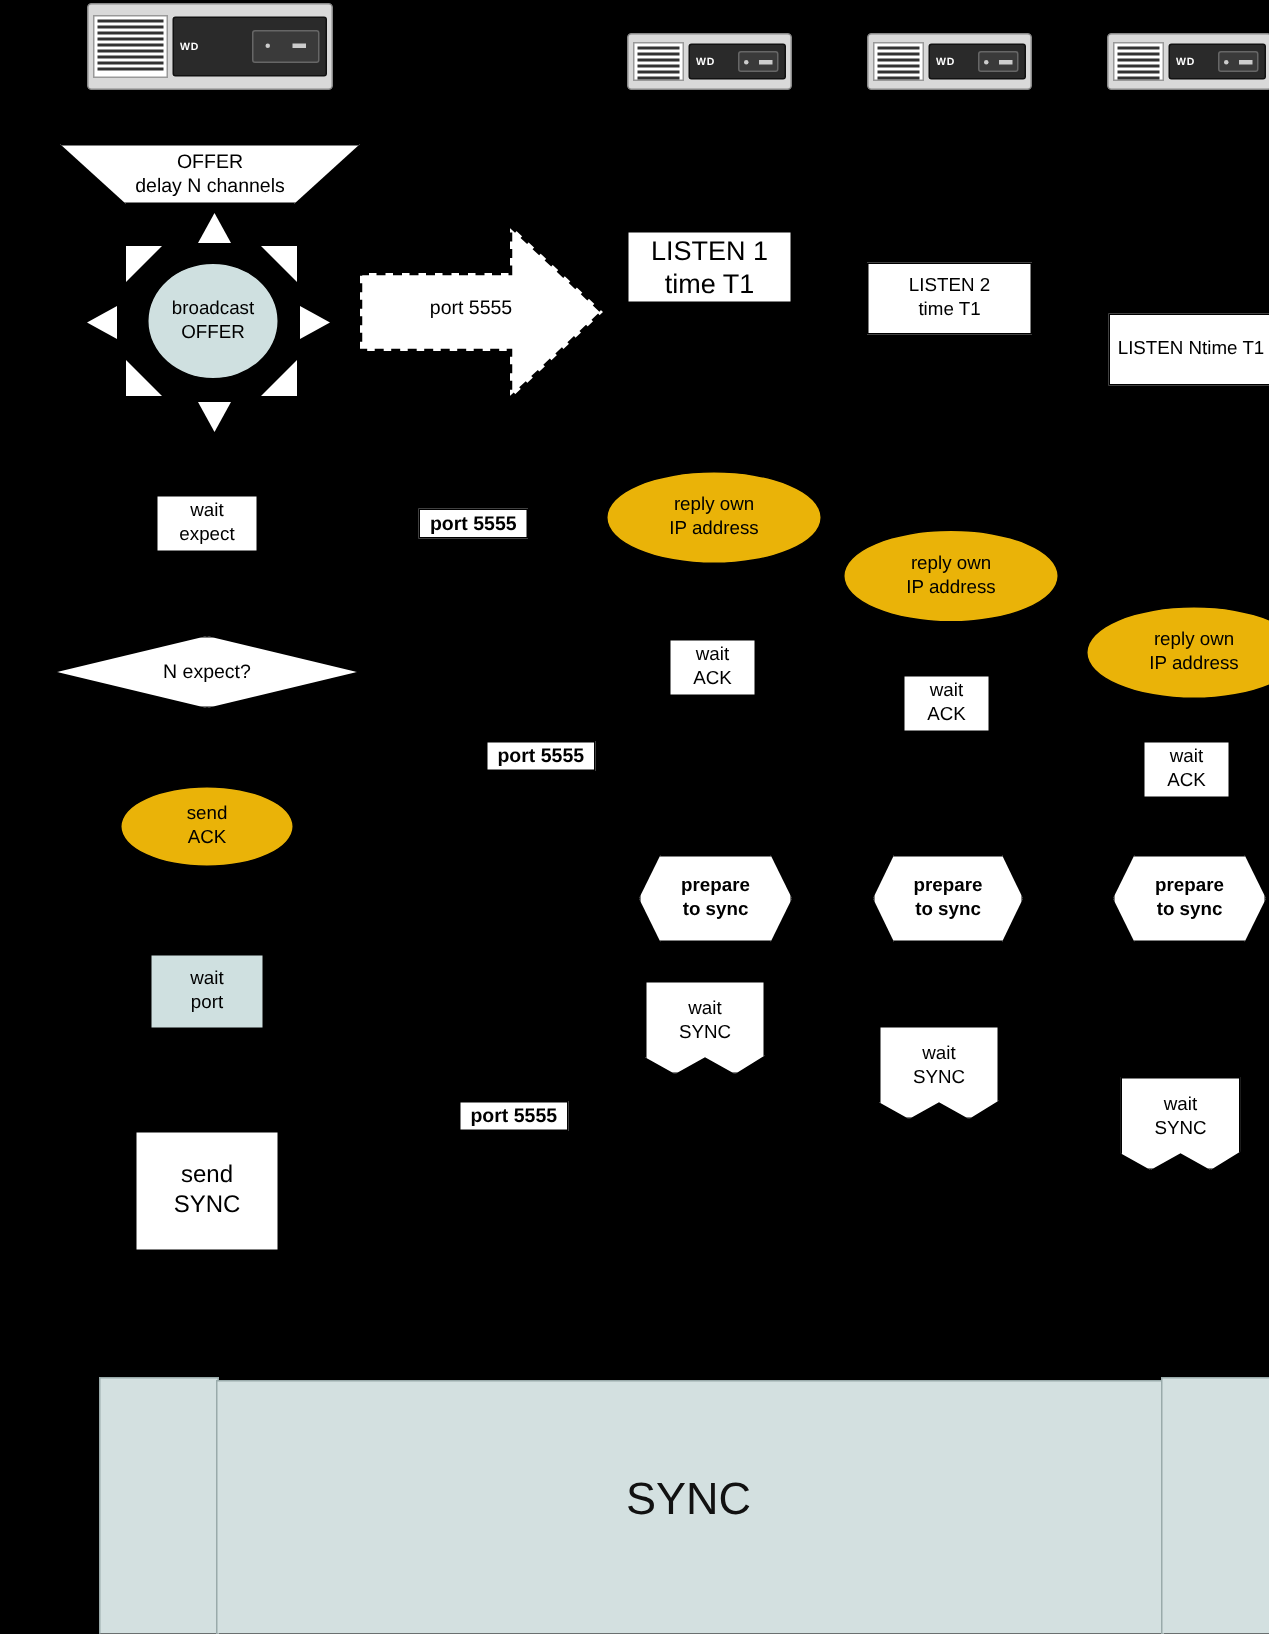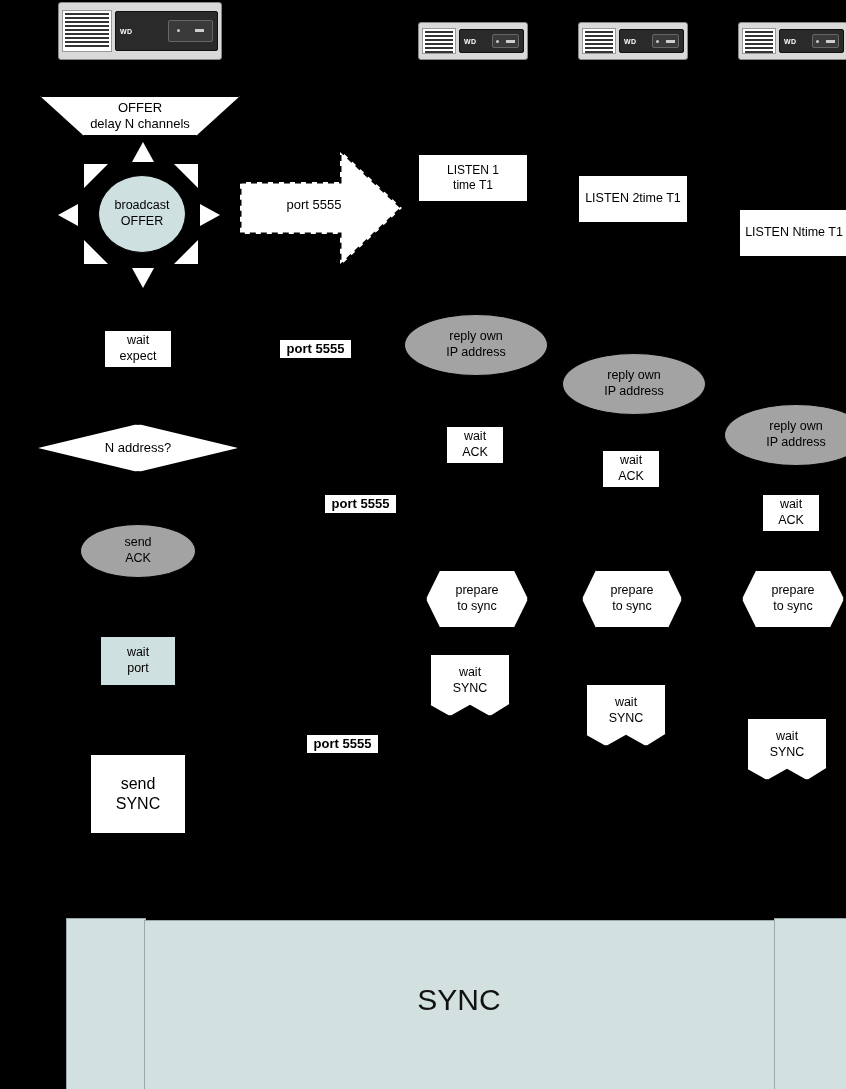--- a/index.html
+++ b/index.html
@@ -20,25 +20,25 @@
   .dev-panel{background:#3a3a3a;border:1px solid #666;border-radius:2px;
              height:55%;width:46%;display:flex;align-items:center;
              justify-content:space-around;}
   .dot{width:3px;height:3px;border-radius:50%;background:#ccc;}
   .bar{width:9px;height:3px;background:#ccc;}
 
   
   .txt{display:flex;align-items:center;justify-content:center;
        text-align:center;line-height:1.25;}
   .rect{background:#fff;border:1px solid #000;}
-  .ellipse{background:#a3a3a3;border:1px solid #000;border-radius:50%;}
+  .ellipse{background:#eab308;border:1px solid #000;border-radius:50%;}
   .label-white{background:#fff;border:1px solid #000;padding:1px 4px;font-weight:bold;}
   .teal{background:#cfe0e0;border:1px solid #000;}
   .hex{background:#fff;border:1px solid #000;
-       clip-path:polygon(14% 0,86% 0,100% 50%,86% 100%,14% 100%,0 50%);}
+       clip-path:polygon(14% 0,86% 0,100% 50%,86% 100%,14% 100%,0 50%);font-weight:bold;}
   .doc{background:#fff;border:1px solid #000;
        clip-path:polygon(0 0,100% 0,100% 80%,75% 100%,50% 82%,25% 100%,0 82%);}
   .diamond{background:#fff;border:1px solid #000;
            clip-path:polygon(50% 0,100% 50%,50% 100%,0 50%);}
   .banner{background:#fff;border:1px solid #000;
           clip-path:polygon(0 0,100% 0,78% 100%,22% 100%);}
   .star-circle{background:#cfe0e0;border:1px solid #000;border-radius:50%;}
 
   .arrow-big{position:absolute;}
   .sync-band{position:absolute;background:#d3e0e0;border:1px solid #9aa;}
@@ -160,26 +160,26 @@
       <div>OFFER</div>
     </div>
   </div>
 
   <svg class="arrow-big" style="left:220px;top:142px;" width="170" height="132">
     <polygon points="4,40 104,40 104,8 166,66 104,124 104,92 4,92" fill="#ffffff" stroke="#000000" stroke-width="3" stroke-dasharray="6,5"></polygon>
   </svg>
   <div class="abs txt" style="left:248px;top:195px;width:100px;height:20px;font-size:13px;color:#000;">port 5555</div>
 
   <div class="abs rect txt" style="left:402px;top:154px;width:110px;height:48px;
-       flex-direction:column;font-size:12px;text-align:right;">
+       flex-direction:column;font-size:18px;text-align:right;">
     <div>LISTEN 1</div>
     <div>time T1</div>
   </div>
   <div class="abs rect txt" style="left:562px;top:175px;width:110px;height:48px;
-       font-size:12.5px;">
+       flex-direction:column;font-size:12.5px;">
     <div>LISTEN 2</div>
     <div>time T1</div>
   </div>
   <div class="abs rect txt" style="left:723px;top:209px;width:110px;height:48px;
        flex-direction:row;font-size:12.5px;">
     <div>LISTEN N</div>
     <div>time T1</div>
   </div>
 
   <div class="abs rect txt" style="left:88px;top:330px;width:68px;height:38px;
@@ -202,21 +202,21 @@
     <div>reply own</div>
     <div>IP address</div>
   </div>
   <div class="abs ellipse txt" style="left:708px;top:404px;width:144px;height:62px;
        flex-direction:column;font-size:12.5px;">
     <div>reply own</div>
     <div>IP address</div>
   </div>
 
   <div class="abs diamond txt" style="left:22px;top:424px;width:200px;height:48px;font-size:13px;">
-    <span>N address?</span>
+    <span>N expect?</span>
   </div>
 
   <div class="abs rect txt" style="left:430px;top:426px;width:58px;height:38px;
        flex-direction:column;font-size:12.5px;">
     <div>wait</div>
     <div>ACK</div>
   </div>
   <div class="abs rect txt" style="left:586px;top:450px;width:58px;height:38px;
        flex-direction:column;font-size:12.5px;">
     <div>wait</div>

